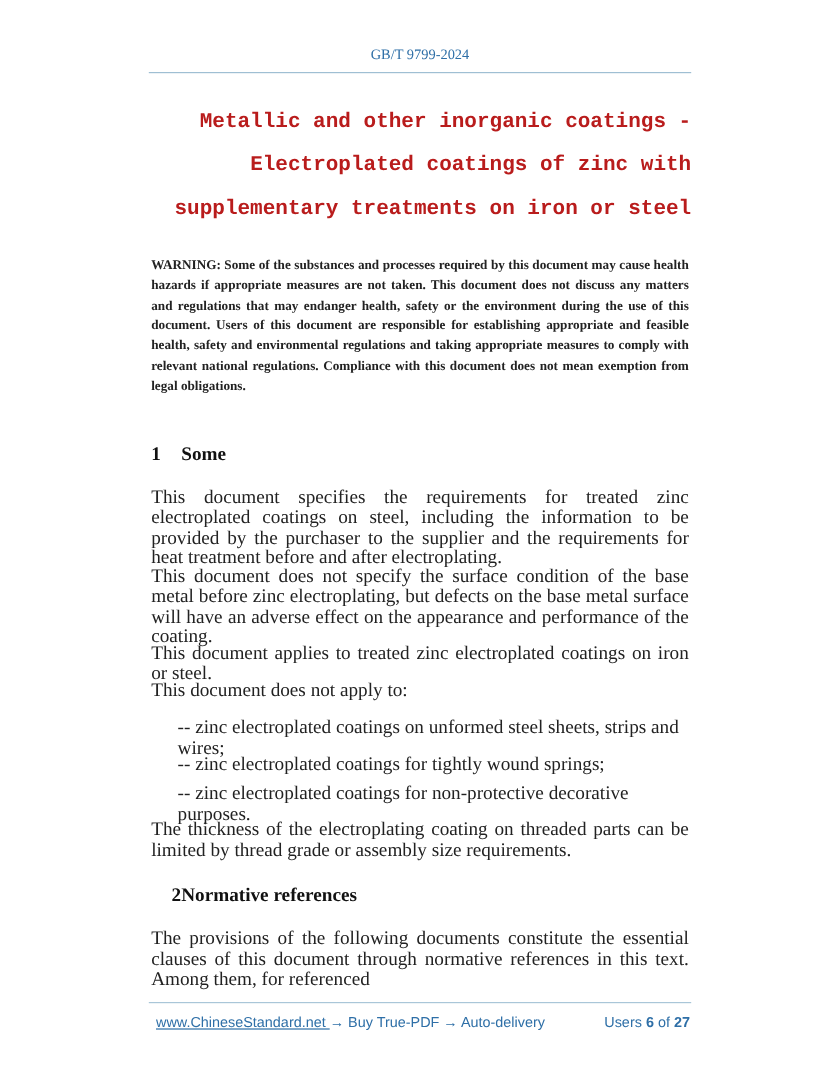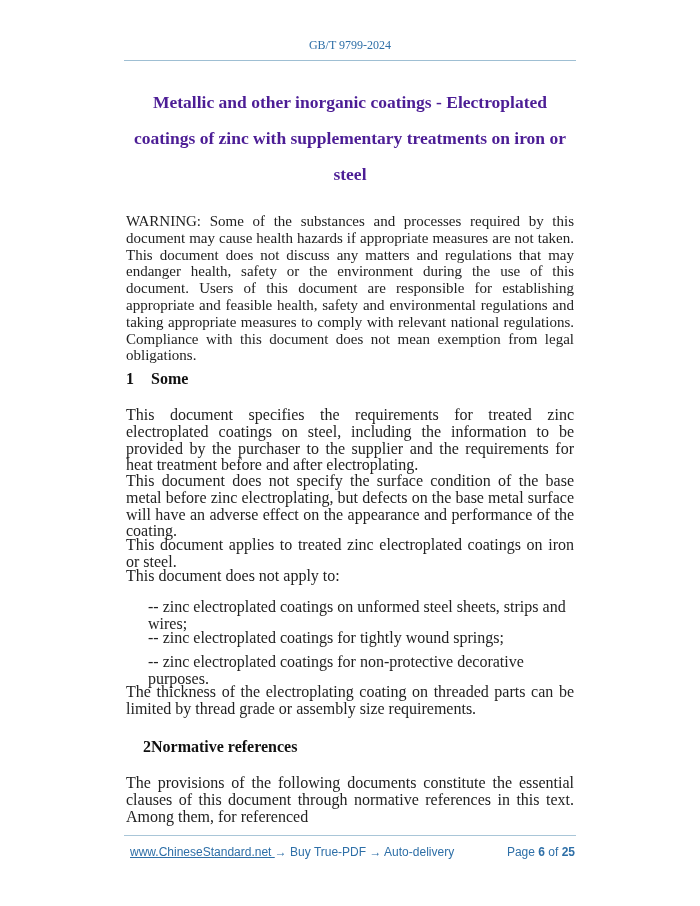--- a/index.html
+++ b/index.html
@@ -4,30 +4,30 @@
 <style>
   html, body { margin: 0; padding: 0; background: #ffffff; }
   body { width: 700px; height: 906px; position: relative; overflow: hidden; }
   .page { position: absolute; left: 0; top: 0; width: 700px; height: 906px; background: #fff; padding-left: 32px; }
   .header-text {
     position: absolute; top: 38px; left: 0; width: 700px; text-align: center;
     font-family: "Liberation Serif", serif; font-size: 12px; color: #2e6fa7;
   }
   .header-rule { position: absolute; top: 60px; left: 124px; width: 452px; height: 1px; background: #9fbfd3; }
   .title {
-    position: absolute; top: 84px; left: 124px; width: 452px; text-align: center;
-    font-family: Liberation Serif, serif; font-weight: bold; font-size: 17.5px;
-    line-height: 36px; color: #4c1d95;
+    position: absolute; top: 84px; left: 124px; width: 452px; text-align: right;
+    font-family: Liberation Mono, monospace; font-weight: bold; font-size: 17.5px;
+    line-height: 36px; color: #b91c1c;
   }
   .body-wrap {
     position: absolute; left: 126px; width: 448px;
     font-family: "Liberation Serif", serif; color: #222;
   }
   .warning {
-    top: 213px; font-weight: normal; font-size: 15px; line-height: 16.8px; text-align: justify;
+    top: 213px; font-weight: bold; font-size: 11px; line-height: 16.8px; text-align: justify;
   }
   .sec-heading {
     position: absolute; left: 126px; font-family: "Liberation Serif", serif;
     font-weight: bold; font-size: 16px; color: #111;
   }
   .sec-heading .num { display: inline-block; width: 25px; }
   .para {
     position: absolute; left: 126px; width: 448px;
     font-family: "Liberation Serif", serif; font-size: 16px; line-height: 16.8px;
     color: #222; text-align: justify; margin: 0;
@@ -73,20 +73,20 @@
     <span class="num">2</span><span>Normative references</span>
   </div>
 
   <p class="para" style="top:775px;">The provisions of the following documents constitute the essential clauses of this document through normative references in this text. Among them, for referenced</p>
 
   <div class="footer-rule"></div>
 
   <div class="footer">
     <a>www.ChineseStandard.net </a><span> → Buy True-PDF → Auto-delivery</span>
     <span class="right">
-      <span>Page</span>
+      <span>Users</span>
       <b>6</b>
       <span>of</span>
-      <b>25</b>
+      <b>27</b>
     </span>
   </div>
 
 </div>
 
 </body></html>

